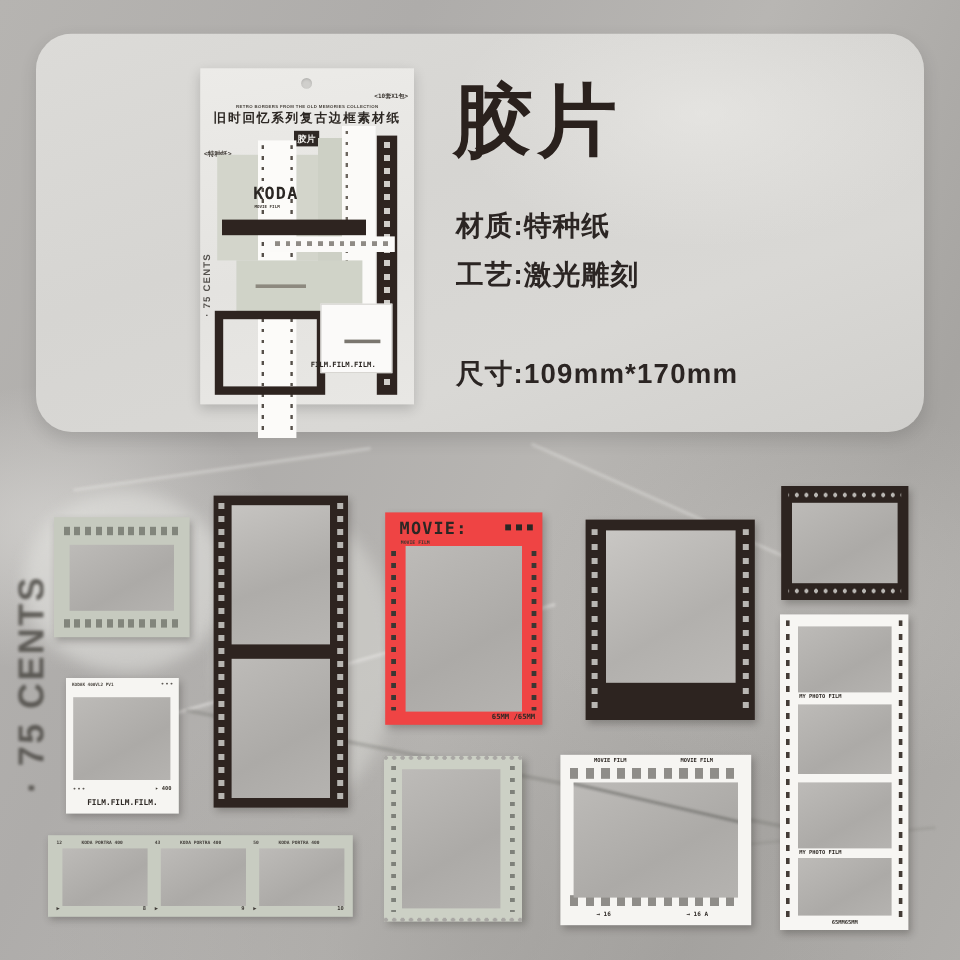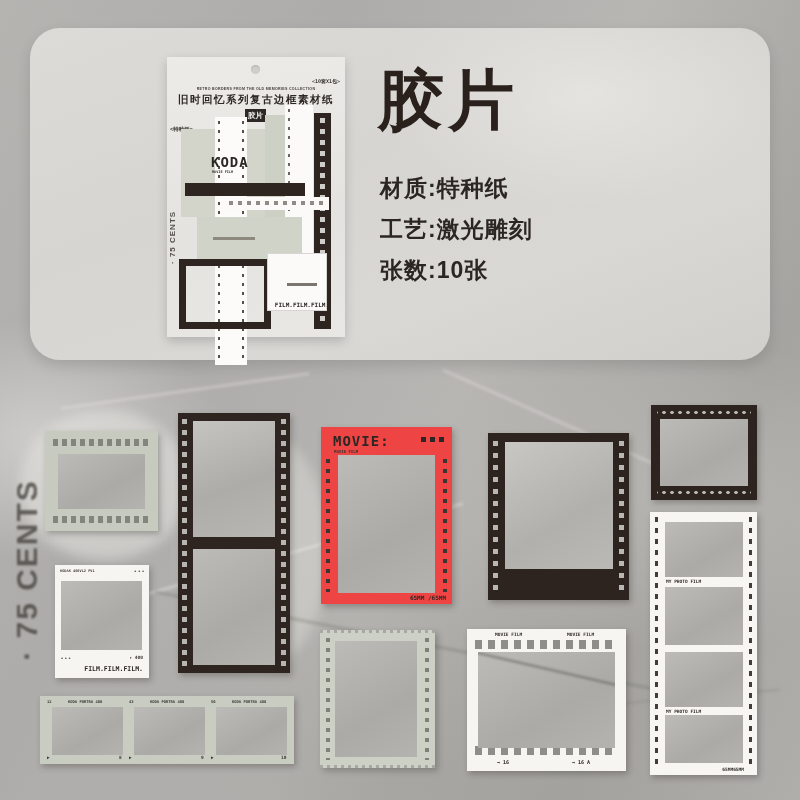--- a/index.html
+++ b/index.html
@@ -29,21 +29,21 @@
       linear-gradient(160deg,#dcdbd8 0%,#d6d5d2 40%,#d9d8d5 70%,#d0cfcc 100%);
     box-shadow:0 6px 14px rgba(0,0,0,.12);
   }
   #package{
     position:absolute;left:137px;top:29px;width:178px;height:280px;
     background:linear-gradient(170deg,#ecebe8,#e4e3e0 60%,#e8e7e4);
     box-shadow:0 4px 10px rgba(0,0,0,.18);
   }
   #title{position:absolute;left:348px;top:28px;font-size:66px;font-weight:900;letter-spacing:4px;color:#2a211d}
   .spec{position:absolute;left:350px;font-size:23px;font-weight:800;color:#2b2523;letter-spacing:1px}
-  .filmrow{position:absolute;display:flex;justify-content:flex-end;font-weight:bold}
+  .filmrow{position:absolute;display:flex;justify-content:center;font-weight:bold}
 </style>
 </head>
 <body>
 
 <div class="patch" style="left:20px;top:410px;width:170px;height:150px;background:rgba(226,225,222,.55)"></div>
 <div class="patch" style="left:180px;top:430px;width:150px;height:240px;background:rgba(222,221,218,.45)"></div>
 <div class="crease" style="left:90px;top:555px;width:380px;height:2px;background:rgba(240,239,236,.6);transform:rotate(-16deg)"></div>
 <div class="crease" style="left:150px;top:640px;width:520px;height:3px;background:rgba(110,108,104,.35);transform:rotate(11deg)"></div>
 <div class="crease" style="left:430px;top:430px;width:300px;height:2px;background:rgba(235,234,231,.5);transform:rotate(24deg)"></div>
 <div class="crease" style="left:60px;top:390px;width:250px;height:2px;background:rgba(235,234,231,.5);transform:rotate(-8deg)"></div>
@@ -88,21 +88,21 @@
     <div class="filmrow mono" style="left:76px;top:244px;width:86px;font-size:6px;color:#2e2925">
       <span>FILM.</span>
       <span>FILM.</span>
       <span>FILM.</span>
     </div>
   </div>
 
   <div id="title">胶片</div>
   <div class="spec" style="top:186px">工艺:激光雕刻</div>
   <div class="spec" style="top:145px">材质:特种纸</div>
-  <div class="spec" style="top:227px">张数:10张</div>
+  <div class="spec" style="top:268px">尺寸:109mm*170mm</div>
 </div>
 
 <div class="t" style="left:-70px;top:552px;width:200px;height:36px;font-size:30px;font-weight:800;letter-spacing:2px;color:rgba(70,67,63,.8);transform:rotate(-90deg);filter:blur(1.2px);z-index:1;text-align:center">· 75 CENTS</div>
 
 <div class="cut" style="left:45px;top:431px;width:113px;height:100px;background:#c6cabf">
   <div class="holes-h" style="left:8px;right:8px;top:8px;height:7px;--hc:#82857c;--hw:5px;--hp:9px"></div>
   <div class="holes-h" style="left:8px;right:8px;bottom:8px;height:7px;--hc:#82857c;--hw:5px;--hp:9px"></div>
   <div class="win" style="left:13px;top:23px;width:87px;height:55px"></div>
 </div>
 

